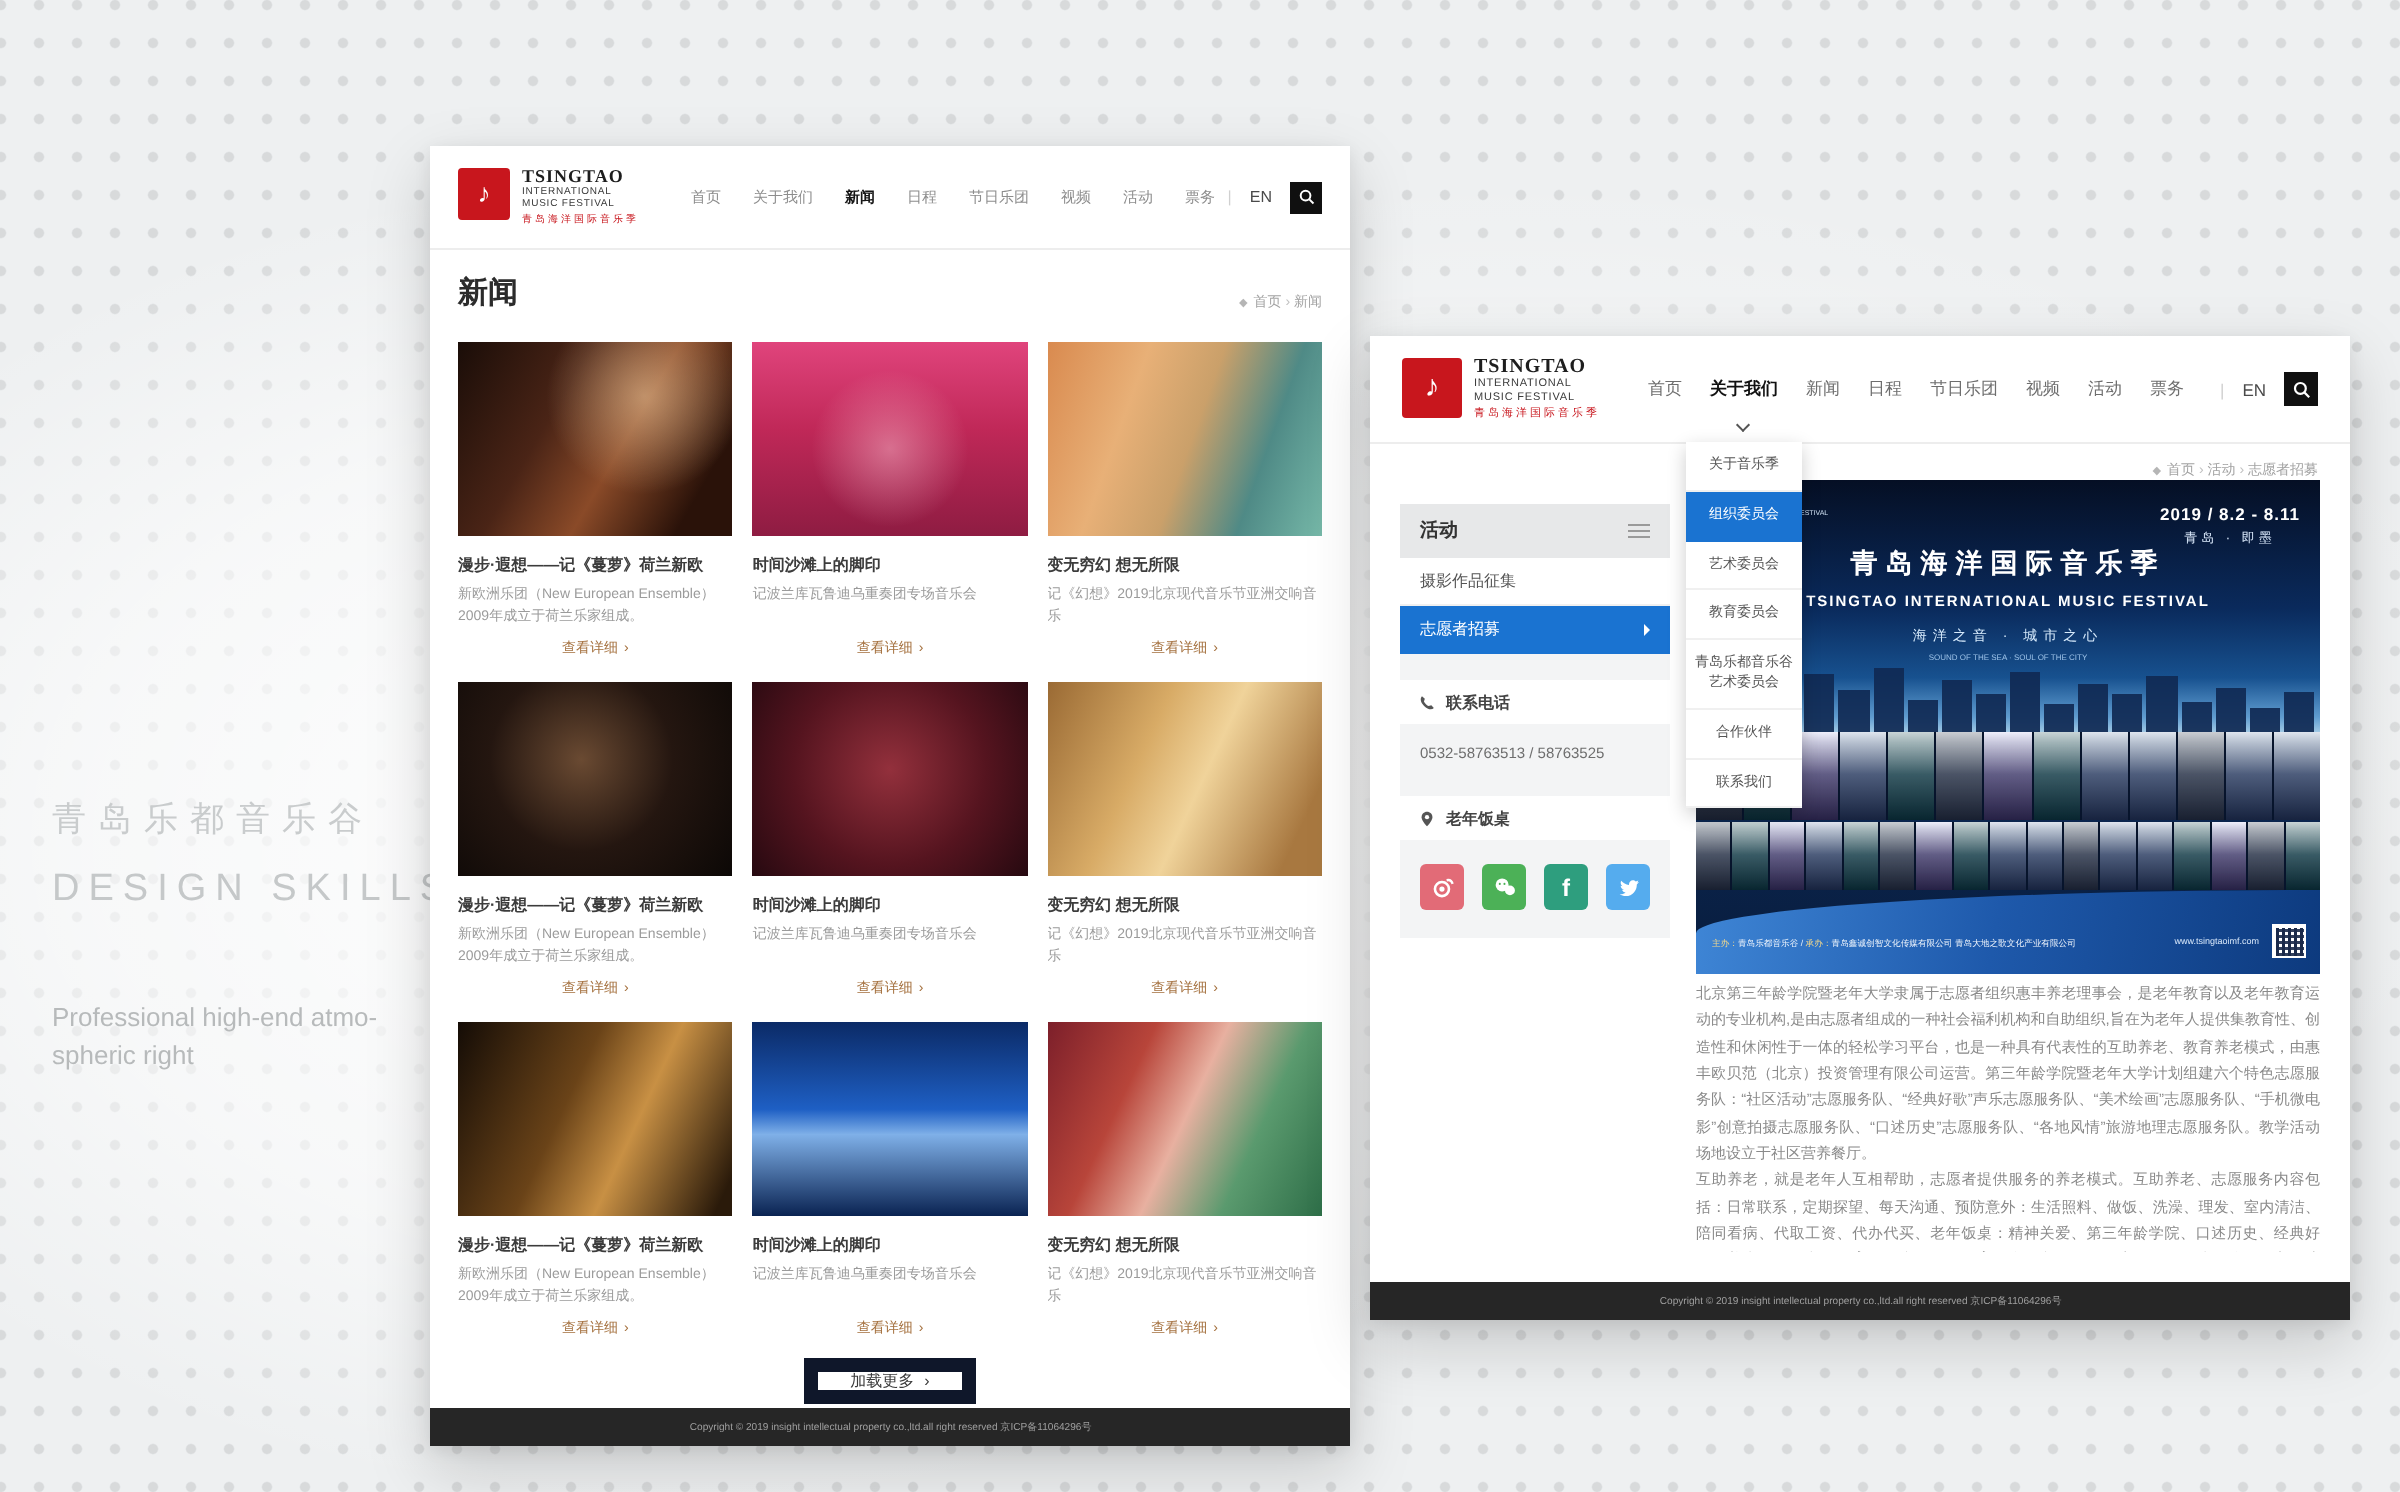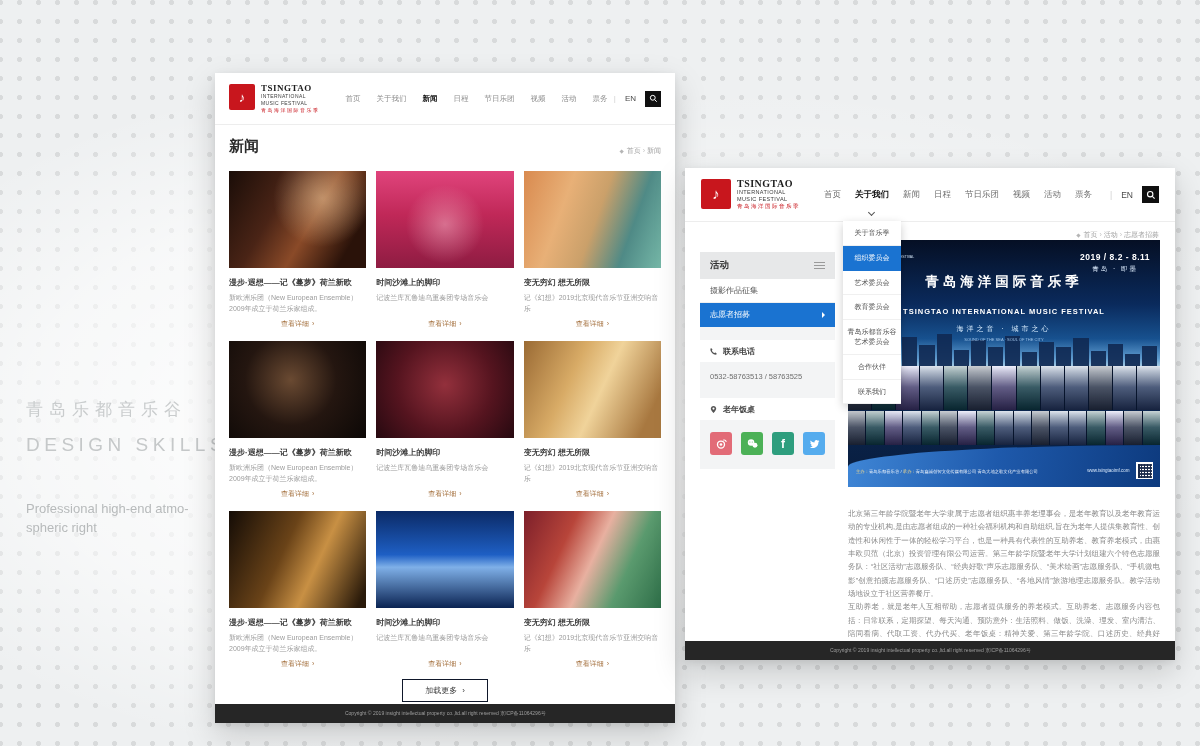--- a/index.html
+++ b/index.html
@@ -78,21 +78,21 @@
   .img-4 { background:radial-gradient(circle at 45% 40%, #6a4a32 0%, #241610 48%, #0c0806 100%); }
   .img-5 { background:radial-gradient(circle at 50% 45%, #93303c 0%, #55141f 55%, #260910 100%); }
   .img-6 { background:linear-gradient(115deg,#9a6a34 0%,#d8ab66 35%,#f0d39a 55%,#a87840 88%); }
   .img-7 { background:linear-gradient(115deg,#140c06 0%,#6a4318 40%,#c89044 62%,#2a1a0a 95%); }
   .img-8 { background:linear-gradient(180deg,#0b2a66 0%,#1e5fc4 45%,#7fb0e8 58%,#0a2352 100%); }
   .img-9 { background:linear-gradient(115deg,#7c1f2a 0%,#b8453a 30%,#e8b0a0 50%,#5a9a6e 72%,#2e6e48 100%); }
   .card-title { margin-top:9px; font-size:8px; font-weight:700; color:#3c3c3c; white-space:nowrap; overflow:hidden; }
   .card-desc { margin-top:4px; font-size:7px; color:#9b9b9b; line-height:1.6; height:22px; overflow:hidden; }
   .card-more { margin-top:5px; text-align:center; font-size:7px; color:#a5713f; cursor:pointer; }
   .card-more .arr { margin-left:3px; }
-  .load-more { width:86px; height:23px; border:1px solid #0f172a; margin:10px auto 0; display:flex; align-items:center;
+  .load-more { width:86px; height:23px; border:7px solid #0f172a; margin:10px auto 0; display:flex; align-items:center;
     justify-content:center; gap:5px; font-size:8px; color:#3a3a3a; background:#fff; cursor:pointer; }
 
   
   #mock-right { left:685px; top:168px; width:490px; height:492px; }
   #mock-right .site-header { height:54px; padding:0 16px; }
   #mock-right .logo-mark { width:30px; height:30px; font-size:15px; }
   #mock-right .logo-text b { font-size:10px; }
   #mock-right .logo-text i { font-size:5.5px; }
   #mock-right .logo-text em { font-size:5.5px; }
   #mock-right .main-nav { margin-left:24px; gap:14px; font-size:8.5px; }
@@ -127,21 +127,21 @@
     background:linear-gradient(180deg,#050f24 0%,#0a2a5c 26%,#17518f 40%,#5f9cd0 48%,#aacfe8 51.5%,#1b4a86 54%,#0b2650 66%,#081c3c 100%); }
   .b-logo { position:absolute; left:9px; top:9px; color:#fff; z-index:6; }
   .b-logo b { display:block; font-size:6px; letter-spacing:.5px; font-family:"Liberation Serif","DejaVu Serif",serif; }
   .b-logo i { display:block; font-style:normal; font-size:7px; transform:scale(.5); transform-origin:left top;
     width:200%; line-height:1.25; color:#cfe0f2; }
   .b-date { position:absolute; right:10px; top:12px; text-align:center; color:#fff; z-index:6; }
   .b-date b { display:block; font-size:8.5px; letter-spacing:.5px; }
   .b-date i { display:block; font-style:normal; font-size:6.5px; margin-top:3px; color:#dbeafc; letter-spacing:2px; }
   .b-titles { position:absolute; left:0; right:0; top:33px; text-align:center; color:#fff; z-index:5; }
   .bt-cn { font-size:13.5px; font-weight:700; letter-spacing:4px; }
-  .bt-en { margin-top:16px; font-size:7.5px; font-weight:700; letter-spacing:1px; }
+  .bt-en { margin-top:5px; font-size:7.5px; font-weight:700; letter-spacing:1px; }
   .bt-s-cn { margin-top:8px; font-size:7px; letter-spacing:3px; color:#d6eafc; }
   .bt-s-en { margin-top:1px; font-size:8px; transform:scale(.5); color:#9dc2e8; }
   .sky { position:absolute; left:0; right:0; top:94px; height:32px; display:flex; align-items:flex-end; gap:2px; padding:0 3px; z-index:1; }
   .sky i { flex:1; background:rgba(16,42,84,.93); }
   .prow { position:absolute; left:0; right:0; display:flex; gap:1px; z-index:4; background:#07142c; }
   #prow1 { top:126px; height:44px; }
   #prow2 { top:171px; height:34px; }
   .prow i { flex:1; background:linear-gradient(180deg,#dfe5ee 0%,#b6c0cf 12%,#4e5d7c 48%,#17233f 100%); }
   .prow i:nth-child(3n+2) { filter:hue-rotate(-35deg) brightness(.92); }
   .prow i:nth-child(4n+3) { filter:hue-rotate(25deg) brightness(1.05); }
@@ -152,21 +152,21 @@
   .organizer { position:absolute; left:8px; bottom:12px; z-index:6; white-space:nowrap;
     font-size:9px; transform:scale(.48); transform-origin:left bottom; }
   .organizer .gold { color:#f4d98b; }
   .organizer .wht { color:#eef4fc; }
   .b-site { position:absolute; right:30px; bottom:14px; z-index:6; font-size:9px; transform:scale(.5);
     transform-origin:right bottom; color:#d8e8fb; }
   .qr { position:absolute; right:7px; bottom:8px; width:17px; height:17px; background:#fff; padding:1.5px; z-index:6; }
   .qr::after { content:''; display:block; width:100%; height:100%;
     background:repeating-linear-gradient(0deg,rgba(27,42,74,.9) 0 1.5px,transparent 1.5px 3px),
                repeating-linear-gradient(90deg,#1b2a4a 0 1.5px,#fff 1.5px 3px); }
-  .article { margin-top:20px; font-size:7.5px; color:#8a8a8a; line-height:1.78; text-align:justify; height:136px; overflow:hidden; }
+  .article { margin-top:3px; font-size:7.5px; color:#8a8a8a; line-height:1.78; text-align:justify; height:136px; overflow:hidden; }
 </style>
 </head>
 <body>
 
 <div class="showcase-note">
   <div class="sn-cn">青岛乐都音乐谷</div>
   <div class="sn-en">DESIGN SKILLS</div>
   <div class="sn-tag">Professional high-end atmo-spheric right</div>
 </div>
 

